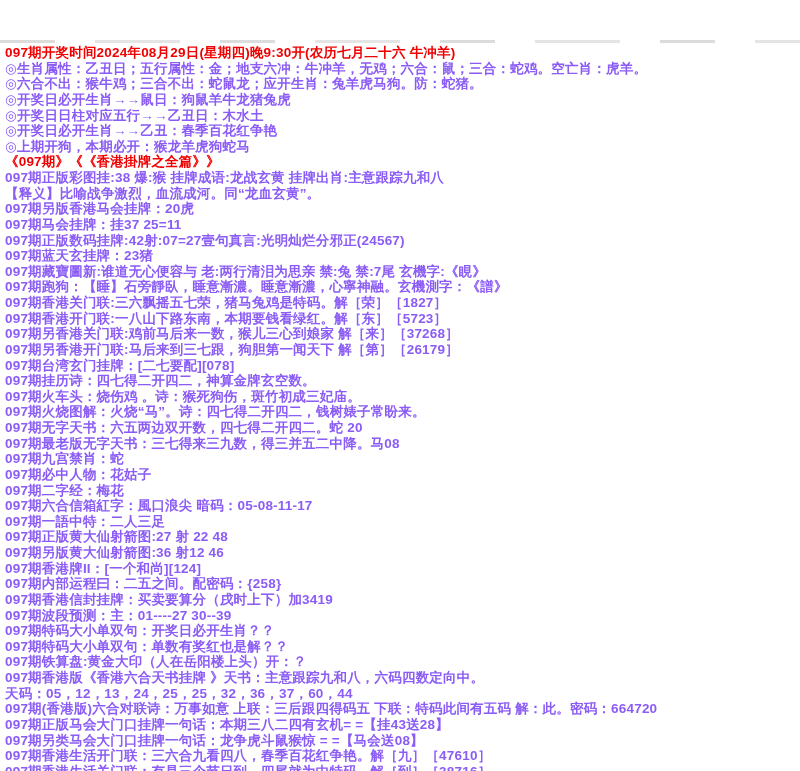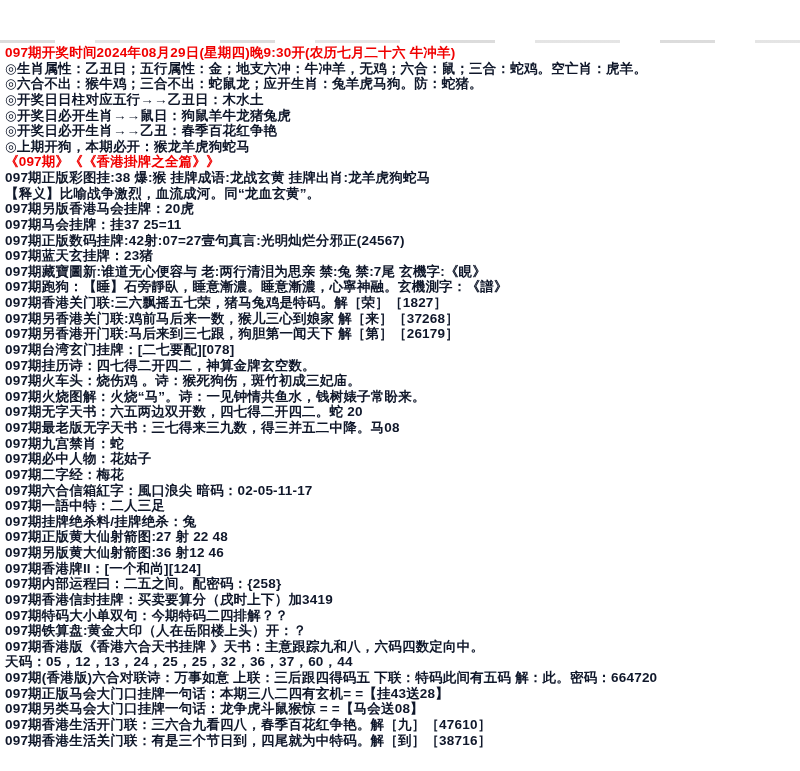--- a/index.html
+++ b/index.html
@@ -35,71 +35,73 @@
   .lines {
     position: absolute;
     top: 5px;
     left: 5px;
     right: 2px;
   }
   .line {
     font-size: 13.5px;
     line-height: 15.63px;
     font-weight: 700;
-    color: #0f172a;
+    color: #8b5cf6;
     white-space: nowrap;
     letter-spacing: 0.2px;
   }
   .line.red {
     color: #f00000;
   }
 </style>
 </head>
 <body>
 
 <div class="page">
   <div class="top-edge"></div>
   <div class="lines">
       <div class="line red">097期开奖时间2024年08月29日(星期四)晚9:30开(农历七月二十六 牛冲羊)</div>
       <div class="line">◎生肖属性：乙丑日；五行属性：金；地支六冲：牛冲羊，无鸡；六合：鼠；三合：蛇鸡。空亡肖：虎羊。</div>
       <div class="line">◎六合不出：猴牛鸡；三合不出：蛇鼠龙；应开生肖：兔羊虎马狗。防：蛇猪。</div>
+      <div class="line">◎开奖日必开生肖→→鼠日：狗鼠羊牛龙猪兔虎</div>
       <div class="line">◎开奖日日柱对应五行→→乙丑日：木水土</div>
-      <div class="line">◎开奖日必开生肖→→鼠日：狗鼠羊牛龙猪兔虎</div>
       <div class="line">◎开奖日必开生肖→→乙丑：春季百花红争艳</div>
       <div class="line">◎上期开狗，本期必开：猴龙羊虎狗蛇马</div>
       <div class="line red">《097期》《《香港掛牌之全篇》》</div>
-      <div class="line">097期正版彩图挂:38 爆:猴 挂牌成语:龙战玄黄 挂牌出肖:龙羊虎狗蛇马</div>
+      <div class="line">097期正版彩图挂:38 爆:猴 挂牌成语:龙战玄黄 挂牌出肖:主意跟踪九和八</div>
       <div class="line">【释义】比喻战争激烈，血流成河。同“龙血玄黄”。</div>
       <div class="line">097期另版香港马会挂牌：20虎</div>
       <div class="line">097期马会挂牌：挂37 25=11</div>
       <div class="line">097期正版数码挂牌:42射:07=27壹句真言:光明灿烂分邪正(24567)</div>
       <div class="line">097期蓝天玄挂牌：23猪</div>
       <div class="line">097期藏寶圖新:谁道无心便容与 老:两行清泪为思亲 禁:兔 禁:7尾 玄機字:《睍》</div>
       <div class="line">097期跑狗：【睡】石旁靜臥，睡意漸濃。睡意漸濃，心寧神融。玄機測字：《譜》</div>
       <div class="line">097期香港关门联:三六飘摇五七荣，猪马兔鸡是特码。解［荣］［1827］</div>
+      <div class="line">097期香港开门联:一八山下路东南，本期要钱看绿红。解［东］［5723］</div>
       <div class="line">097期另香港关门联:鸡前马后来一数，猴儿三心到娘家 解［来］［37268］</div>
       <div class="line">097期另香港开门联:马后来到三七跟，狗胆第一闻天下 解［第］［26179］</div>
       <div class="line">097期台湾玄门挂牌：[二七要配][078]</div>
       <div class="line">097期挂历诗：四七得二开四二，神算金牌玄空数。</div>
       <div class="line">097期火车头：烧伤鸡 。诗：猴死狗伤，斑竹初成三妃庙。</div>
-      <div class="line">097期火烧图解：火烧“马”。诗：一见钟情共鱼水，钱树婊子常盼来。</div>
+      <div class="line">097期火烧图解：火烧“马”。诗：四七得二开四二，钱树婊子常盼来。</div>
       <div class="line">097期无字天书：六五两边双开数，四七得二开四二。蛇 20</div>
       <div class="line">097期最老版无字天书：三七得来三九数，得三并五二中降。马08</div>
       <div class="line">097期九宫禁肖：蛇</div>
       <div class="line">097期必中人物：花姑子</div>
       <div class="line">097期二字经：梅花</div>
-      <div class="line">097期六合信箱紅字：風口浪尖 暗码：02-05-11-17</div>
+      <div class="line">097期六合信箱紅字：風口浪尖 暗码：05-08-11-17</div>
       <div class="line">097期一語中特：二人三足</div>
-      <div class="line">097期挂牌绝杀料/挂牌绝杀：兔</div>
       <div class="line">097期正版黄大仙射箭图:27 射 22 48</div>
       <div class="line">097期另版黄大仙射箭图:36 射12 46</div>
       <div class="line">097期香港牌II：[一个和尚][124]</div>
       <div class="line">097期内部运程曰：二五之间。配密码：{258}</div>
       <div class="line">097期香港信封挂牌：买卖要算分（戌时上下）加3419</div>
-      <div class="line">097期特码大小单双句：今期特码二四排解？？</div>
+      <div class="line">097期波段预测：主：01----27 30--39</div>
+      <div class="line">097期特码大小单双句：开奖日必开生肖？？</div>
+      <div class="line">097期特码大小单双句：单数有奖红也是解？？</div>
       <div class="line">097期铁算盘:黄金大印（人在岳阳楼上头）开：？</div>
       <div class="line">097期香港版《香港六合天书挂牌 》天书：主意跟踪九和八，六码四数定向中。</div>
       <div class="line">天码：05，12，13，24，25，25，32，36，37，60，44</div>
       <div class="line">097期(香港版)六合对联诗：万事如意 上联：三后跟四得码五 下联：特码此间有五码 解：此。密码：664720</div>
       <div class="line">097期正版马会大门口挂牌一句话：本期三八二四有玄机= =【挂43送28】</div>
       <div class="line">097期另类马会大门口挂牌一句话：龙争虎斗鼠猴惊 = =【马会送08】</div>
       <div class="line">097期香港生活开门联：三六合九看四八，春季百花红争艳。解［九］［47610］</div>
       <div class="line">097期香港生活关门联：有是三个节日到，四尾就为中特码。解［到］［38716］</div>
     </div>
 </div>

